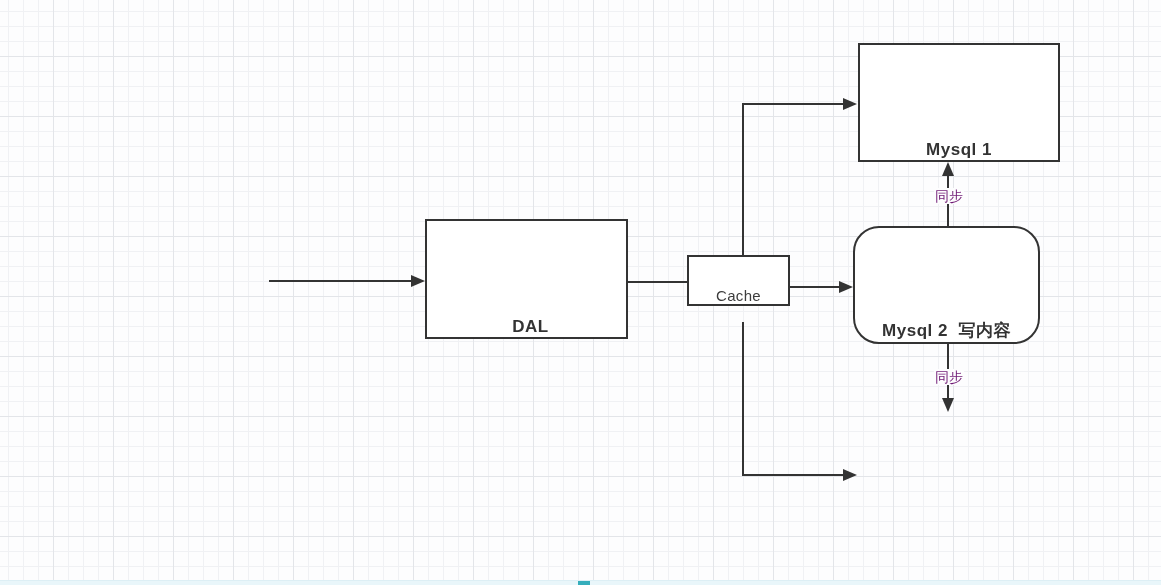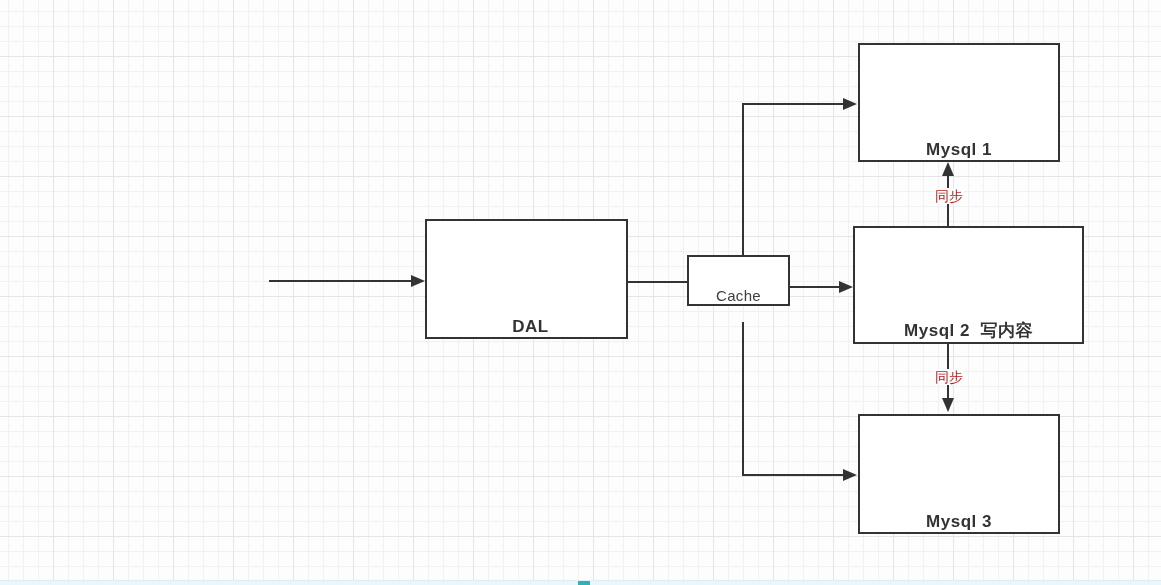--- a/index.html
+++ b/index.html
@@ -60,21 +60,21 @@
   }
   .arrow-down {
     position: absolute; width: 0; height: 0;
     border-top: 14px solid #333333;
     border-left: 6px solid transparent;
     border-right: 6px solid transparent;
   }
   .edge-label {
     position: absolute;
     background: #fdfdfe;
-    color: #b91c1c;
+    color: #701a75;
     font-size: 14px;
     line-height: 16px;
     padding: 0 1px;
     white-space: nowrap;
   }
   #bottom-track {
     position: absolute;
     left: 0; bottom: 0;
     width: 1161px; height: 4px;
     background: #e9f6fa;
@@ -98,27 +98,24 @@
   </div>
 
   <div class="node small" style="left:687px; top:255px; width:103px; height:51px;">
     <span class="lbl">Cache</span>
   </div>
 
   <div class="node" style="left:858px; top:43px; width:202px; height:119px;">
     <span class="lbl">Mysql 1</span>
   </div>
 
-  <div class="node" style="left:853px; top:226px; width:231px; height:118px;">
+  <div class="node" style="left:853px; top:226px; width:187px; height:118px;border-radius:26px;">
     <span class="lbl">Mysql 2  写内容</span>
   </div>
 
-  <div class="node" style="left:858px; top:414px; width:202px; height:120px;">
-    <span class="lbl">Mysql 3</span>
-  </div>
 
   <div>
     <div class="seg-h" style="left:269px; top:280px; width:142px;"></div>
     <div class="arrow-right" style="left:411px; top:275px;"></div>
   </div>
 
   <div>
     <div class="seg-h" style="left:628px; top:281px; width:59px;"></div>
   </div>
 

